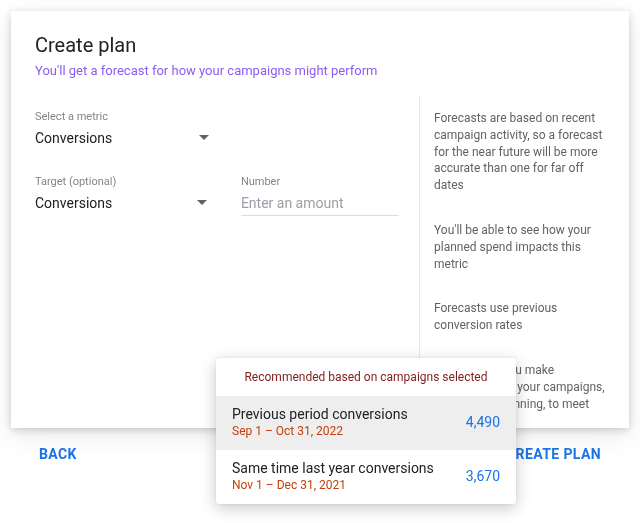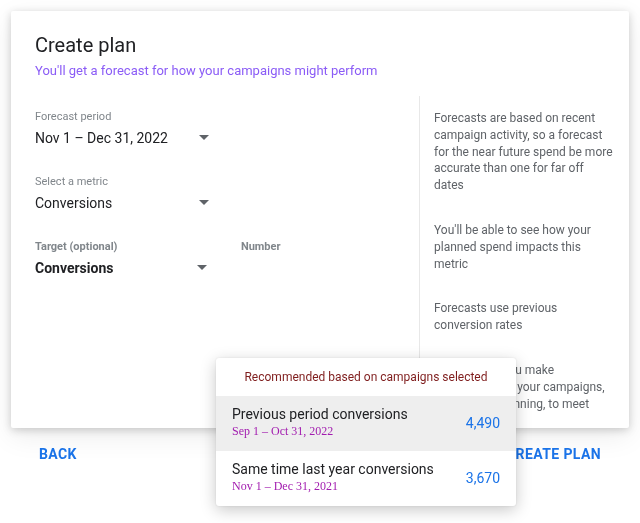--- a/index.html
+++ b/index.html
@@ -51,21 +51,20 @@
     padding: 14px 20px 0 24px;
   }
   .right-col {
     width: 210px;
     border-left: 1px solid #e8e8e8;
     padding: 14px 14px 0 14px;
   }
   .field-row {
     display: flex;
     gap: 28px;
-    font-weight: bold;
   }
   .field {
     margin-bottom: 24px;
     width: 180px;
   }
   .field-label {
     font-size: 11px;
     color: #80868b;
     margin-bottom: 4px;
   }
@@ -145,76 +144,71 @@
   .option.selected {
     background: #eeeeee;
   }
   .opt-title {
     font-size: 14px;
     color: #202124;
     margin-bottom: 2px;
   }
   .opt-sub {
     font-size: 12px;
-    color: #a21caf;
-    font-family: Liberation Serif, serif;
+    color: #c2410c;
   }
   .opt-value {
     font-size: 14px;
     color: #1a73e8;
     font-weight: 400;
   }
 </style>
 </head>
 <body>
 
 <div class="dialog">
   <div class="header">
     <div class="title">Create plan</div>
     <div class="subtitle">You'll get a forecast for how your campaigns might perform</div>
   </div>
   <div class="divider"></div>
 
   <div class="body">
     <div class="left-col">
 
-      <div class="field">
-        <div class="field-label">Forecast period</div>
-        <div class="field-value">
-          <span>Nov 1 – Dec 31, 2022</span>
-          <span class="caret"></span>
-        </div>
-      </div>
 
       <div class="field">
         <div class="field-label">Select a metric</div>
         <div class="field-value">
           <span>Conversions</span>
           <span class="caret"></span>
         </div>
       </div>
 
 
       <div class="field-row">
         <div class="field" style="margin-bottom:0">
           <div class="field-label">Target (optional)</div>
           <div class="field-value">
             <span>Conversions</span>
             <span class="caret"></span>
           </div>
         </div>
         <div class="field" style="margin-bottom:0; width:160px">
           <div class="field-label">Number</div>
+          <div class="field-value underlined">
+            <span class="placeholder">Enter an amount</span>
+          </div>
         </div>
       </div>
 
     </div>
 
     <div class="right-col">
-      <div class="helper">Forecasts are based on recent campaign activity, so a forecast for the near future spend be more accurate than one for far off dates</div>
+      <div class="helper">Forecasts are based on recent campaign activity, so a forecast for the near future will be more accurate than one for far off dates</div>
       <div class="helper">You'll be able to see how your planned spend impacts this metric</div>
       <div class="helper">Forecasts use previous conversion rates</div>
       <div class="helper">Targets help you make adjustments to your campaigns, while they're running, to meet custom goals</div>
     </div>
   </div>
 
   <div class="divider"></div>
   <div class="footer">
     <button class="btn">BACK</button>
     <div class="footer-right">

